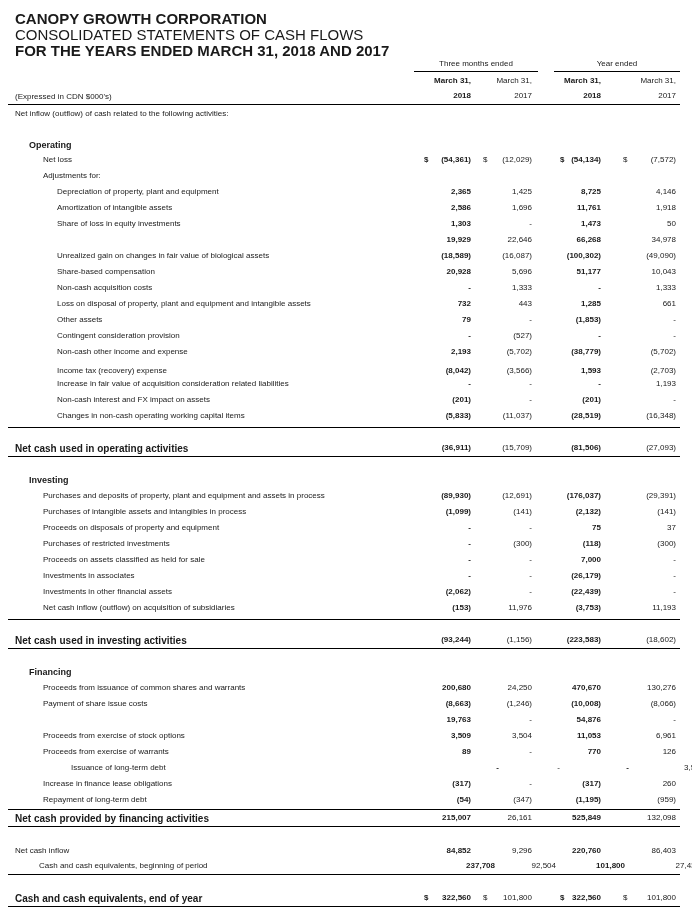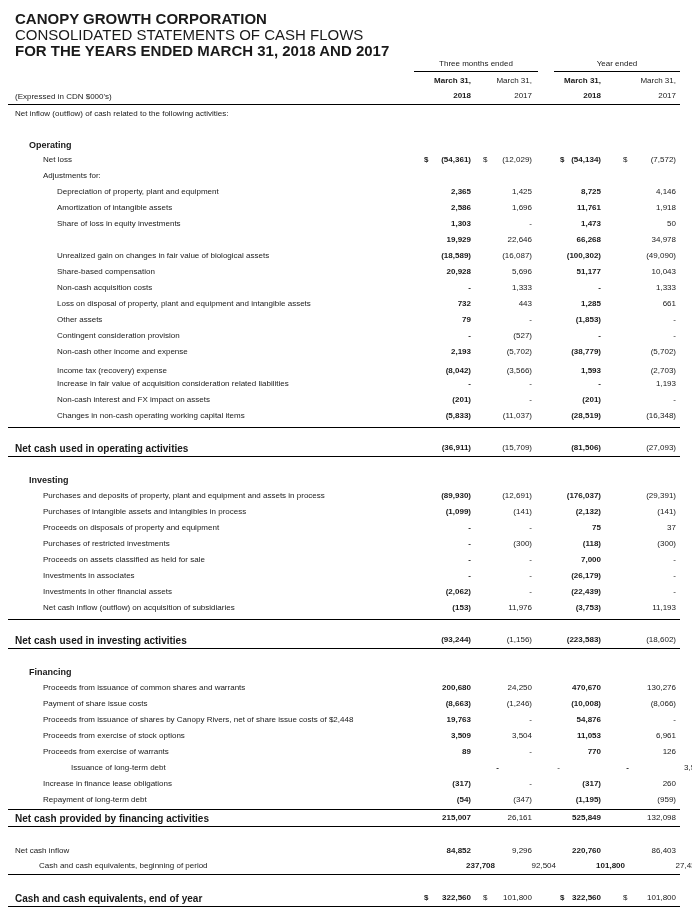--- a/index.html
+++ b/index.html
@@ -287,21 +287,20 @@
       <span class="cell c3">130,276</span>
     </div>
     <div class="row" style="top: 699px;">
       <span class="label l2">Payment of share issue costs</span>
       <span class="cell c0 bold">(8,663)</span>
       <span class="cell c1">(1,246)</span>
       <span class="cell c2 bold">(10,008)</span>
       <span class="cell c3">(8,066)</span>
     </div>
     <div class="row" style="top: 715px;">
-      <span class="label l2">Proceeds from issuance of shares by Canopy Rivers, net of share issue costs of $2,448</span>
       <span class="cell c0 bold">19,763</span>
       <span class="cell c1">-</span>
       <span class="cell c2 bold">54,876</span>
       <span class="cell c3">-</span>
     </div>
     <div class="row" style="top: 731px;">
       <span class="label l2">Proceeds from exercise of stock options</span>
       <span class="cell c0 bold">3,509</span>
       <span class="cell c1">3,504</span>
       <span class="cell c2 bold">11,053</span>

